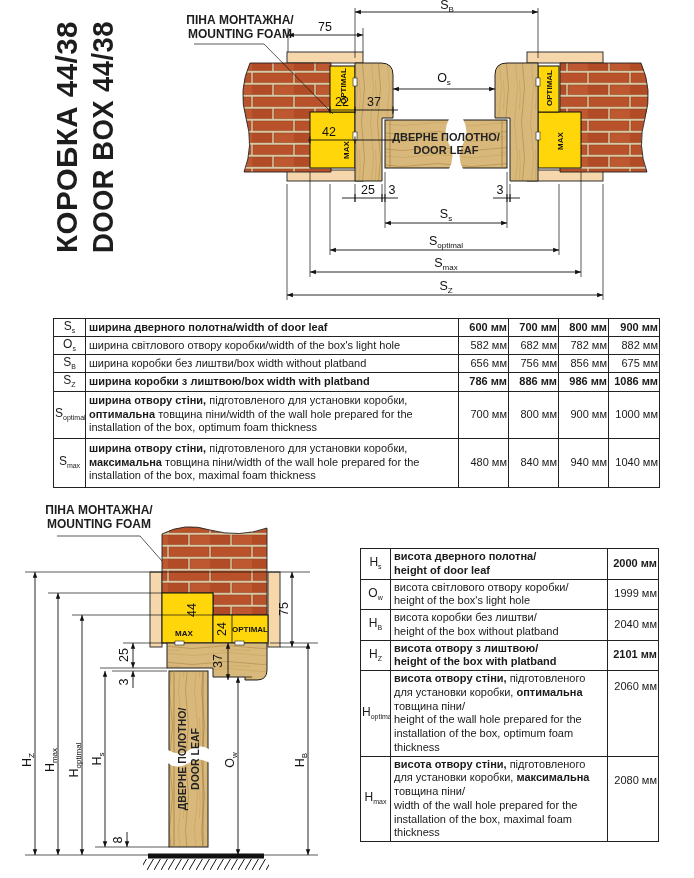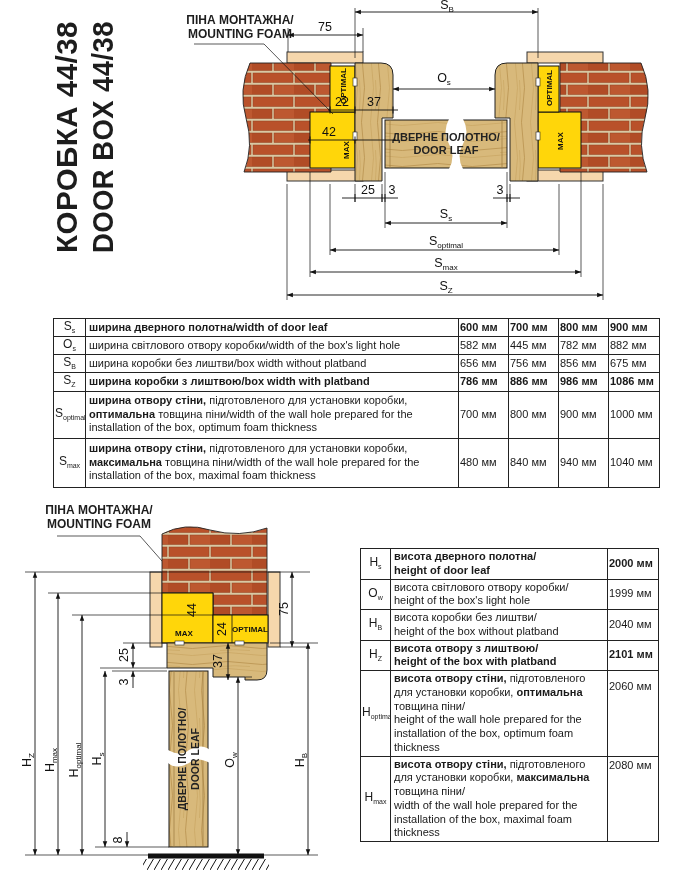--- a/index.html
+++ b/index.html
@@ -20,21 +20,21 @@
   .extline{stroke:#111;stroke-width:.7;fill:none;}
   .tick{stroke:#111;stroke-width:.9;}
   
   table{border-collapse:collapse;table-layout:fixed;background:#fff;position:absolute;}
   #table1{left:53px;top:318px;width:606px;}
   #table2{left:360px;top:548px;width:298px;}
   td{border:1px solid #222;font-size:11px;line-height:1.25;padding:1px 3px;vertical-align:middle;
      overflow:hidden;}
   td.sym{text-align:center;white-space:nowrap;padding:0 1px;font-size:12px;}
   td.sym sub{font-size:7px;}
-  td.val{text-align:left;font-size:11px;padding:0 1px;white-space:nowrap;}
+  td.val{text-align:right;font-size:11px;padding:0 1px;white-space:nowrap;}
   tr.bold td{font-weight:bold;}
   tr.bold td.sym{font-weight:normal;}
   .blk{display:block;}
   #table1 tr.r-sm{height:14px;}
   #table1 tr.r-lg1{height:47px;}
   #table1 tr.r-lg2{height:49px;}
   #table2 tr.h1{height:29px;} #table2 tr.h2{height:28px;}
   #table2 tr.h3{height:30px;} #table2 tr.h4{height:30px;}
   #table2 tr.h5{height:82px;} #table2 tr.h6{height:83px;}
 </style>
@@ -196,21 +196,21 @@
     <td class="desc">ширина дверного полотна/width of door leaf</td>
     <td class="val">600 мм</td>
     <td class="val">700 мм</td>
     <td class="val">800 мм</td>
     <td class="val">900 мм</td>
   </tr>
   <tr class="r-sm">
     <td class="sym"><span>O</span><sub>s</sub></td>
     <td class="desc">ширина світлового отвору коробки/width of the box's light hole</td>
     <td class="val">582 мм</td>
-    <td class="val">445 мм</td>
+    <td class="val">682 мм</td>
     <td class="val">782 мм</td>
     <td class="val">882 мм</td>
   </tr>
   <tr class="r-sm">
     <td class="sym"><span>S</span><sub>B</sub></td>
     <td class="desc">ширина коробки без лиштви/box width without platband</td>
     <td class="val">656 мм</td>
     <td class="val">756 мм</td>
     <td class="val">856 мм</td>
     <td class="val">675 мм</td>
@@ -368,18 +368,18 @@
     <td class="val">2101 мм</td>
   </tr>
   <tr class="h5">
     <td class="sym"><span>H</span><sub>optimal</sub></td>
     <td class="desc" style="vertical-align:top"><b>висота отвору стіни,</b><span> підготовленого для установки коробки, </span><b>оптимальна</b><span> товщина піни/</span><span class="blk">height of the wall hole prepared for the installation of the box, optimum foam thickness</span></td>
     <td class="val" style="vertical-align:top;padding-top:9px">2060 мм</td>
   </tr>
   <tr class="h6">
     <td class="sym"><span>H</span><sub>max</sub></td>
     <td class="desc" style="vertical-align:top"><b>висота отвору стіни,</b><span> підготовленого для установки коробки, </span><b>максимальна</b><span> товщина піни/</span><span class="blk">width of the wall hole prepared for the installation of the box, maximal foam thickness</span></td>
-    <td class="val" style="vertical-align:top;padding-top:2px">2080 мм</td>
+    <td class="val" style="vertical-align:top;padding-top:17px">2080 мм</td>
   </tr>
 </tbody>
     </table>
 
 </div>
 
 </body></html>

